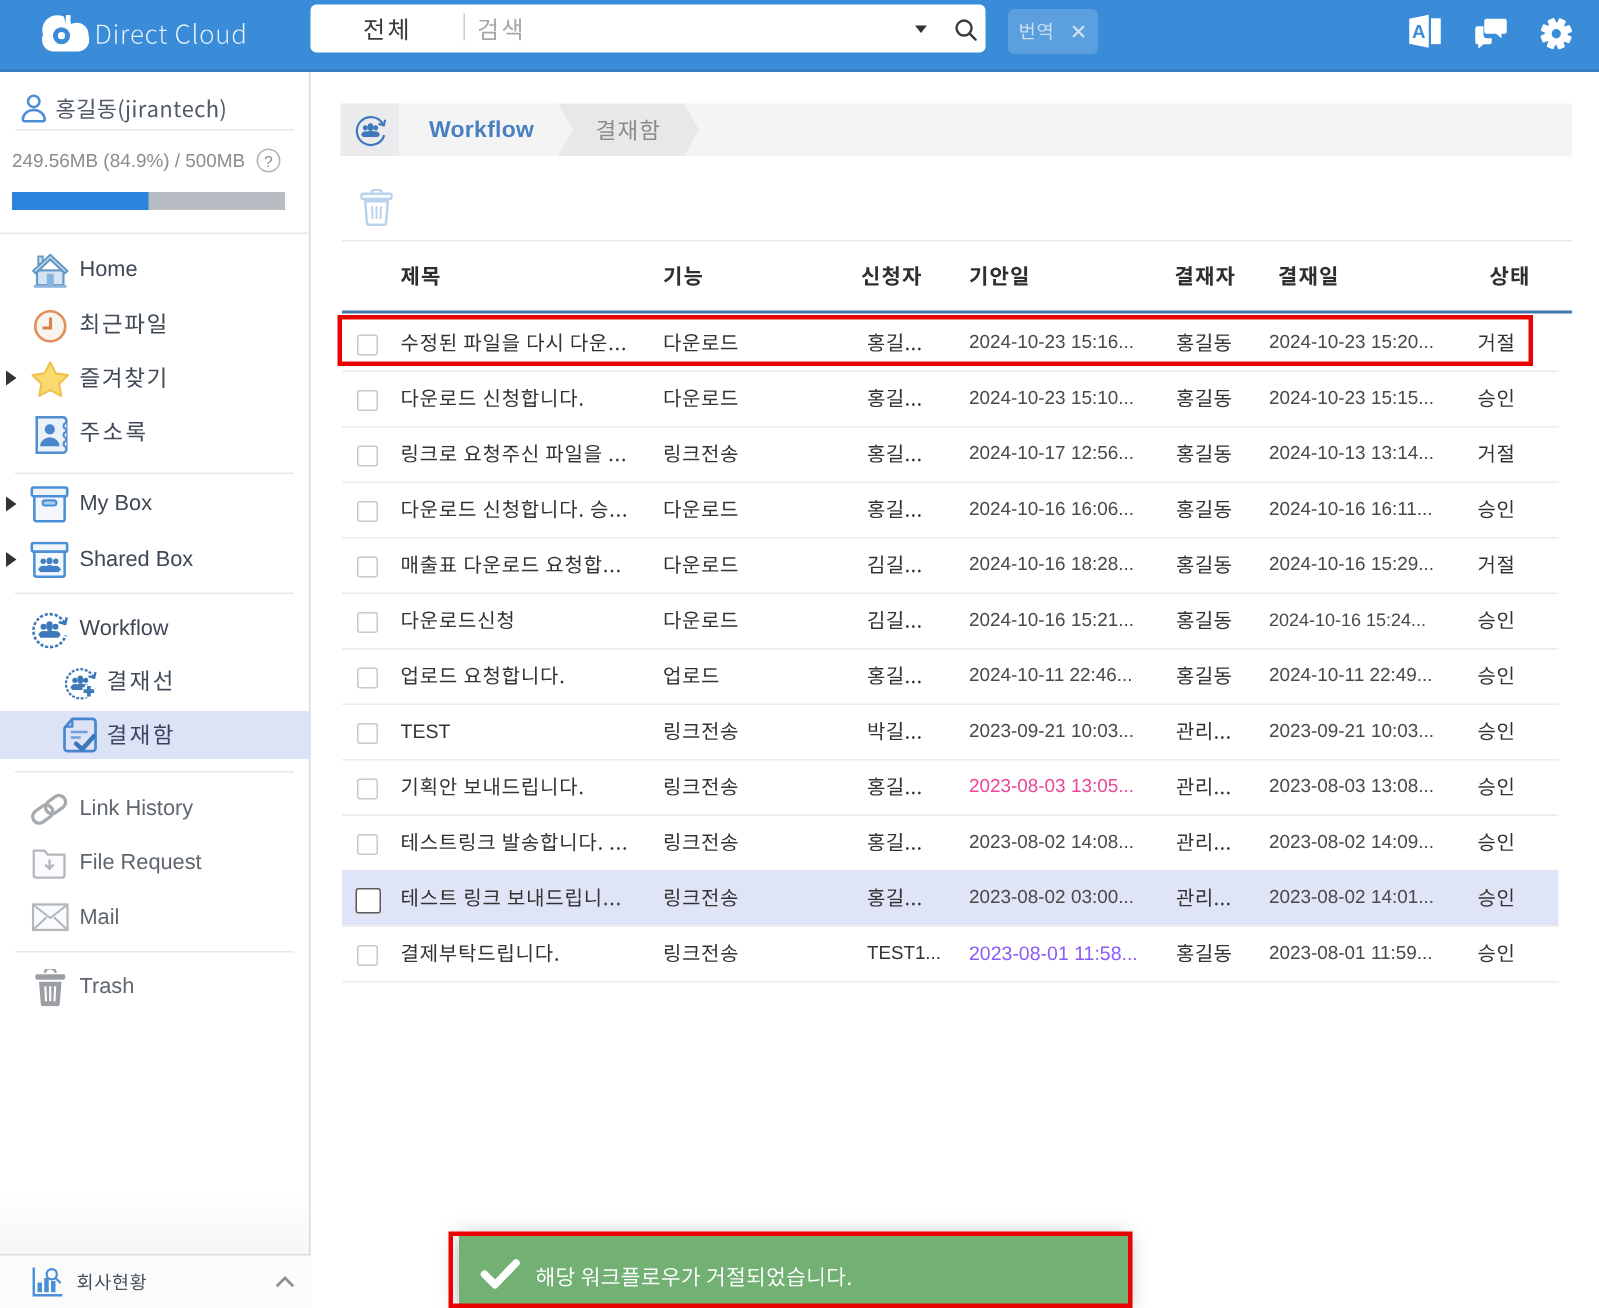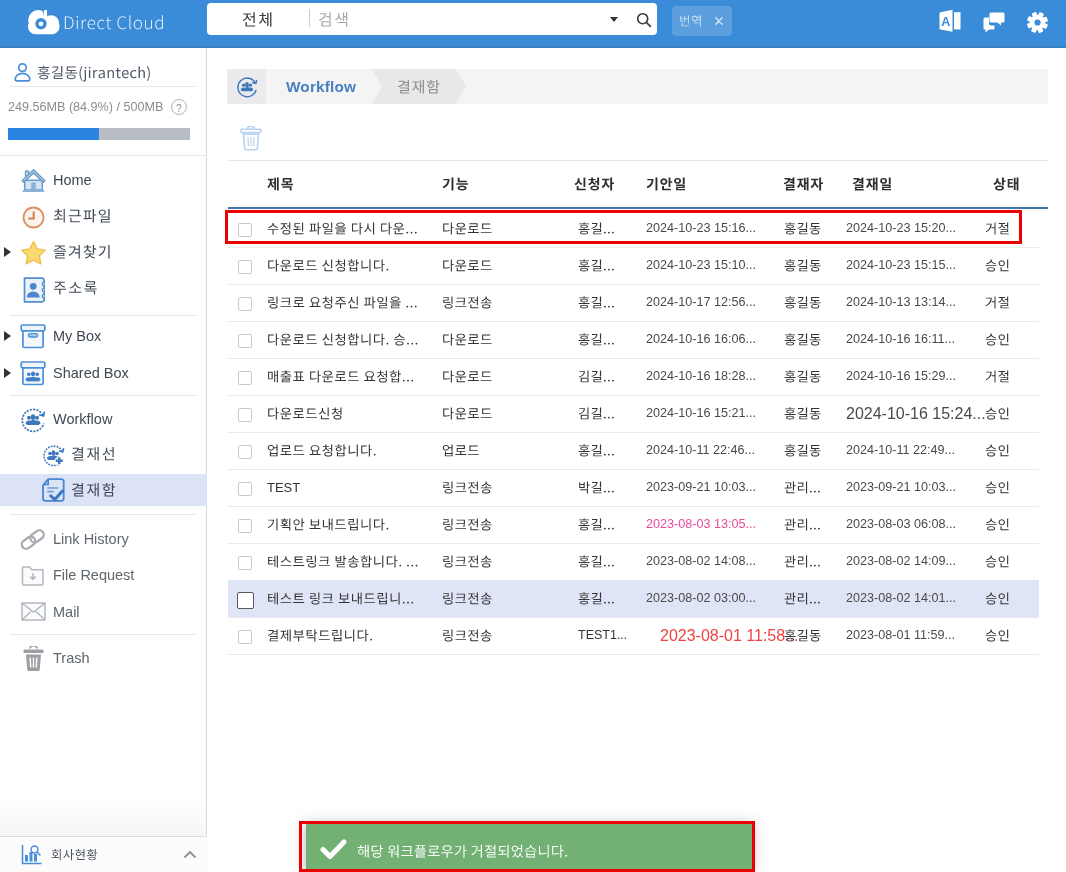--- a/index.html
+++ b/index.html
@@ -363,21 +363,21 @@
     <svg style="position:absolute;left:442px;top:402.7px" width="51" height="20" viewBox="0 0 51 20">
       <path fill="#333" d="M8.8 4.4H9.9V16.5H8.8ZM9.7 9.2H11.9V10.1H9.7ZM1.2 12.5H2.1Q3.2 12.5 4.2 12.5Q5.1 12.5 5.9 12.4Q6.8 12.3 7.7 12.1L7.8 13.1Q6.9 13.2 6 13.3Q5.1 13.4 4.2 13.4Q3.3 13.5 2.1 13.5H1.2ZM1.2 5.6H6.8V6.5H2.3V13H1.2Z M13.3 10.5H24.2V11.4H13.3ZM18.3 11.1H19.4V13.9H18.3ZM14.7 15.3H23V16.2H14.7ZM14.7 12.7H15.8V15.5H14.7ZM18.8 4.7Q20.1 4.7 21 5Q21.9 5.3 22.5 5.9Q23 6.4 23 7.2Q23 7.9 22.5 8.4Q21.9 9 21 9.3Q20.1 9.6 18.8 9.6Q17.5 9.6 16.6 9.3Q15.6 9 15.1 8.4Q14.6 7.9 14.6 7.2Q14.6 6.4 15.1 5.9Q15.6 5.3 16.6 5Q17.5 4.7 18.8 4.7ZM18.8 5.6Q17.9 5.6 17.2 5.8Q16.5 6 16.1 6.3Q15.7 6.7 15.7 7.2Q15.7 7.6 16.1 8Q16.5 8.3 17.2 8.5Q17.9 8.7 18.8 8.7Q19.7 8.7 20.4 8.5Q21.1 8.3 21.4 8Q21.8 7.6 21.8 7.2Q21.8 6.7 21.4 6.3Q21.1 6 20.4 5.8Q19.7 5.6 18.8 5.6Z M26 14.1H36.9V15H26ZM30.9 11.5H32V14.4H30.9ZM27.4 5.3H35.6V9H28.5V11.4H27.4V8.1H34.5V6.2H27.4ZM27.4 10.9H35.9V11.8H27.4Z M40.1 10.2H48.4V11.1H40.1ZM38.7 13.9H49.6V14.8H38.7ZM40.1 5.5H48.2V6.5H41.2V10.6H40.1Z"></path>
     </svg>
     <svg style="position:absolute;left:578px;top:402.7px" width="38" height="20" viewBox="0 0 38 20">
       <path fill="#333" d="M5.8 5.2H7Q7 6.7 6.3 8Q5.6 9.2 4.3 10Q3 10.9 1.2 11.4L0.8 10.5Q2.4 10.1 3.5 9.4Q4.6 8.7 5.2 7.7Q5.8 6.8 5.8 5.7ZM1.4 5.2H6.4V6.1H1.4ZM9.4 4.4H10.5V11.2H9.4ZM2.7 11.8H10.5V16.3H2.7ZM9.4 12.7H3.8V15.4H9.4Z M21.9 4.4H23.1V10.6H21.9ZM18.3 5H19.5Q19.5 6.6 18.8 7.7Q18.1 8.9 16.9 9.6Q15.6 10.4 13.8 10.8L13.4 9.9Q14.6 9.7 15.5 9.2Q16.4 8.8 17 8.3Q17.6 7.7 18 7Q18.3 6.4 18.3 5.6ZM14 5H19V5.9H14ZM15.3 11.1H23.1V14.1H16.4V15.9H15.3V13.2H22V12H15.3ZM15.3 15.5H23.5V16.3H15.3Z M26.9 15.6Q26.6 15.6 26.3 15.3Q26 15.1 26 14.7Q26 14.3 26.3 14Q26.6 13.7 26.9 13.7Q27.3 13.7 27.5 14Q27.8 14.3 27.8 14.7Q27.8 15.1 27.5 15.3Q27.3 15.6 26.9 15.6Z M30.9 15.6Q30.6 15.6 30.3 15.3Q30 15.1 30 14.7Q30 14.3 30.3 14Q30.6 13.7 30.9 13.7Q31.3 13.7 31.5 14Q31.8 14.3 31.8 14.7Q31.8 15.1 31.5 15.3Q31.3 15.6 30.9 15.6Z M34.9 15.6Q34.6 15.6 34.3 15.3Q34 15.1 34 14.7Q34 14.3 34.3 14Q34.6 13.7 34.9 13.7Q35.3 13.7 35.5 14Q35.8 14.3 35.8 14.7Q35.8 15.1 35.5 15.3Q35.3 15.6 34.9 15.6Z"></path>
     </svg>
     <div style="position:absolute;left:646px;top:404.5px;height:17px;line-height:17px;font-size:12.6px;color:#4a4a4a;white-space:nowrap">2024-10-16 15:21...</div>
     <svg style="position:absolute;left:784px;top:402.7px" width="38" height="20" viewBox="0 0 38 20">
       <path fill="#333" d="M6.1 12.8Q8.1 12.8 9.1 13.2Q10.2 13.7 10.2 14.6Q10.2 15.5 9.1 16Q8.1 16.4 6.1 16.4Q4.1 16.4 3 16Q2 15.5 2 14.6Q2 13.7 3 13.2Q4.1 12.8 6.1 12.8ZM6.1 13.6Q4.7 13.6 3.9 13.9Q3.1 14.1 3.1 14.6Q3.1 15.1 3.9 15.4Q4.7 15.6 6.1 15.6Q7.5 15.6 8.3 15.4Q9.1 15.1 9.1 14.6Q9.1 14.1 8.3 13.9Q7.5 13.6 6.1 13.6ZM1.2 5.4H10.9V6.3H1.2ZM6.1 6.8Q8 6.8 9 7.2Q10 7.7 10 8.5Q10 9.3 9 9.8Q8 10.2 6.1 10.2Q4.2 10.2 3.2 9.8Q2.2 9.3 2.2 8.5Q2.2 7.7 3.2 7.2Q4.2 6.8 6.1 6.8ZM6.1 7.6Q4.8 7.6 4.1 7.8Q3.4 8.1 3.4 8.5Q3.4 9 4.1 9.2Q4.8 9.4 6.1 9.4Q7.4 9.4 8.1 9.2Q8.8 9 8.8 8.5Q8.8 8.1 8.1 7.8Q7.4 7.6 6.1 7.6ZM5.6 4.3H6.6V6H5.6ZM0.7 11.1H11.5V12H0.7ZM5.6 9.9H6.6V11.6H5.6Z M21.9 4.4H23.1V10.6H21.9ZM18.3 5H19.5Q19.5 6.6 18.8 7.7Q18.1 8.9 16.9 9.6Q15.6 10.4 13.8 10.8L13.4 9.9Q14.6 9.7 15.5 9.2Q16.4 8.8 17 8.3Q17.6 7.7 18 7Q18.3 6.4 18.3 5.6ZM14 5H19V5.9H14ZM15.3 11.1H23.1V14.1H16.4V15.9H15.3V13.2H22V12H15.3ZM15.3 15.5H23.5V16.3H15.3Z M25.7 10.4H36.6V11.3H25.7ZM30.6 8.4H31.7V10.7H30.6ZM27.1 8.1H35.3V9H27.1ZM27.1 5H35.3V5.9H28.2V8.6H27.1ZM31.2 12.1Q33.1 12.1 34.2 12.7Q35.3 13.2 35.3 14.3Q35.3 15.3 34.2 15.9Q33.1 16.5 31.2 16.5Q29.2 16.5 28.1 15.9Q27 15.3 27 14.3Q27 13.2 28.1 12.7Q29.2 12.1 31.2 12.1ZM31.2 13Q30.2 13 29.5 13.1Q28.9 13.3 28.5 13.6Q28.2 13.9 28.2 14.3Q28.2 14.7 28.5 15Q28.9 15.3 29.5 15.4Q30.2 15.6 31.2 15.6Q32.1 15.6 32.8 15.4Q33.4 15.3 33.8 15Q34.2 14.7 34.2 14.3Q34.2 13.9 33.8 13.6Q33.4 13.3 32.8 13.1Q32.1 13 31.2 13Z"></path>
     </svg>
-    <div style="position:absolute;left:846px;top:404.5px;height:17px;line-height:17px;font-size:16px;color:#4a4a4a;white-space:nowrap">2024-10-16 15:24...</div>
+    <div style="position:absolute;left:846px;top:404.5px;height:17px;line-height:17px;font-size:12px;color:#4a4a4a;white-space:nowrap">2024-10-16 15:24...</div>
     <svg style="position:absolute;left:985px;top:402.7px" width="26" height="20" viewBox="0 0 26 20">
       <path fill="#333" d="M5.5 4.6H6.5V5.2Q6.5 5.8 6.2 6.4Q6 6.9 5.5 7.4Q5.1 7.9 4.5 8.2Q3.8 8.6 3.1 8.9Q2.4 9.1 1.7 9.2L1.3 8.3Q1.9 8.3 2.6 8.1Q3.2 7.8 3.7 7.6Q4.3 7.3 4.7 6.9Q5.1 6.5 5.3 6.1Q5.5 5.6 5.5 5.2ZM5.7 4.6H6.7V5.2Q6.7 5.6 6.9 6.1Q7.1 6.5 7.5 6.9Q7.9 7.2 8.5 7.5Q9 7.8 9.6 8.1Q10.3 8.3 10.9 8.3L10.5 9.2Q9.7 9.1 9.1 8.8Q8.4 8.6 7.8 8.2Q7.1 7.9 6.7 7.4Q6.2 6.9 6 6.4Q5.7 5.8 5.7 5.2ZM0.7 10.2H11.5V11.1H0.7ZM6.1 12.2Q8 12.2 9.1 12.7Q10.2 13.3 10.2 14.3Q10.2 15.3 9.1 15.9Q8 16.5 6.1 16.5Q4.2 16.5 3.1 15.9Q2 15.3 2 14.3Q2 13.3 3.1 12.7Q4.2 12.2 6.1 12.2ZM6.1 13Q5.1 13 4.5 13.2Q3.8 13.3 3.4 13.6Q3.1 13.9 3.1 14.3Q3.1 14.7 3.4 15Q3.8 15.3 4.5 15.4Q5.1 15.6 6.1 15.6Q7 15.6 7.7 15.4Q8.4 15.3 8.7 15Q9.1 14.7 9.1 14.3Q9.1 13.9 8.7 13.6Q8.4 13.3 7.7 13.2Q7 13 6.1 13Z M22.1 4.4H23.2V13.2H22.1ZM15.5 15.3H23.6V16.2H15.5ZM15.5 12.3H16.6V15.6H15.5ZM16.8 5.3Q17.7 5.3 18.4 5.7Q19.1 6 19.5 6.7Q19.9 7.4 19.9 8.2Q19.9 9.1 19.5 9.8Q19.1 10.4 18.4 10.8Q17.7 11.2 16.8 11.2Q15.9 11.2 15.2 10.8Q14.4 10.4 14 9.8Q13.6 9.1 13.6 8.2Q13.6 7.4 14 6.7Q14.4 6 15.2 5.7Q15.9 5.3 16.8 5.3ZM16.8 6.2Q16.2 6.2 15.7 6.5Q15.2 6.7 15 7.2Q14.7 7.6 14.7 8.2Q14.7 8.8 15 9.3Q15.2 9.7 15.7 10Q16.2 10.2 16.8 10.2Q17.3 10.2 17.8 10Q18.3 9.7 18.6 9.3Q18.8 8.8 18.8 8.2Q18.8 7.6 18.6 7.2Q18.3 6.7 17.8 6.5Q17.3 6.2 16.8 6.2Z"></path>
     </svg>
     <div style="position:absolute;left:228px;top:469px;width:811px;height:1px;background:#ebebeb;"></div>
     <div style="position:absolute;left:238px;top:445px;width:14px;height:14px;border:1px solid #c9c9c9;border-radius:2px;background:#fff;"></div>
     <svg style="position:absolute;left:267px;top:439.7px" width="111" height="20" viewBox="0 0 111 20">
       <path fill="#333" d="M6.7 7.3H9.9V8.2H6.7ZM3.9 5Q4.8 5 5.5 5.3Q6.2 5.7 6.6 6.3Q7 6.9 7 7.8Q7 8.6 6.6 9.2Q6.2 9.9 5.5 10.2Q4.8 10.6 3.9 10.6Q3 10.6 2.3 10.2Q1.6 9.9 1.2 9.2Q0.8 8.6 0.8 7.8Q0.8 6.9 1.2 6.3Q1.6 5.7 2.3 5.3Q3 5 3.9 5ZM3.9 5.9Q3.4 5.9 2.9 6.1Q2.4 6.4 2.2 6.8Q1.9 7.2 1.9 7.8Q1.9 8.3 2.2 8.7Q2.4 9.2 2.9 9.4Q3.4 9.6 3.9 9.6Q4.5 9.6 5 9.4Q5.5 9.2 5.7 8.7Q6 8.3 6 7.8Q6 7.2 5.7 6.8Q5.5 6.4 5 6.1Q4.5 5.9 3.9 5.9ZM9.5 4.4H10.6V10.9H9.5ZM2.9 11.5H4V13H9.5V11.5H10.6V16.3H2.9ZM4 13.9V15.4H9.5V13.9Z M13.5 14.1H24.4V15H13.5ZM18.3 11.5H19.4V14.4H18.3ZM14.8 5.3H23V9H15.9V11.4H14.8V8.1H21.9V6.2H14.8ZM14.8 10.9H23.3V11.8H14.8Z M27.6 10.2H35.9V11.1H27.6ZM26.2 13.9H37.1V14.8H26.2ZM27.6 5.5H35.8V6.5H28.7V10.6H27.6Z M45.2 10.6H46.3V14.2H45.2ZM49.7 10.6H50.8V14.2H49.7ZM42.6 14H53.5V14.9H42.6ZM48 5.2Q49.3 5.2 50.2 5.6Q51.2 6 51.8 6.7Q52.4 7.3 52.4 8.3Q52.4 9.2 51.8 9.9Q51.2 10.6 50.2 11Q49.3 11.4 48 11.4Q46.7 11.4 45.7 11Q44.7 10.6 44.2 9.9Q43.6 9.2 43.6 8.3Q43.6 7.3 44.2 6.7Q44.7 6 45.7 5.6Q46.7 5.2 48 5.2ZM48 6.1Q47 6.1 46.3 6.3Q45.5 6.6 45.1 7.1Q44.7 7.6 44.7 8.3Q44.7 9 45.1 9.4Q45.5 9.9 46.3 10.2Q47 10.5 48 10.5Q48.9 10.5 49.7 10.2Q50.4 9.9 50.9 9.4Q51.3 9 51.3 8.3Q51.3 7.6 50.9 7.1Q50.4 6.6 49.7 6.3Q48.9 6.1 48 6.1Z M58.3 6.5H59.2V7Q59.2 8 58.8 8.9Q58.4 9.8 57.7 10.5Q56.9 11.2 55.9 11.5L55.4 10.7Q56.3 10.4 56.9 9.8Q57.6 9.3 58 8.5Q58.3 7.8 58.3 7ZM58.5 6.5H59.4V7Q59.4 7.6 59.7 8.1Q59.9 8.6 60.3 9Q60.7 9.5 61.2 9.8Q61.8 10.1 62.4 10.3L61.9 11.2Q60.9 10.9 60.2 10.3Q59.4 9.7 59 8.8Q58.5 8 58.5 7ZM55.7 5.9H62.1V6.8H55.7ZM58.3 4.4H59.4V6.2H58.3ZM61.7 7.9H64.4V8.8H61.7ZM64.1 4.4H65.2V11.7H64.1ZM61.3 12Q63.1 12 64.2 12.6Q65.3 13.2 65.3 14.2Q65.3 15.3 64.2 15.9Q63.1 16.4 61.3 16.4Q59.4 16.4 58.3 15.9Q57.3 15.3 57.3 14.2Q57.3 13.2 58.3 12.6Q59.4 12 61.3 12ZM61.3 12.9Q60.4 12.9 59.7 13.1Q59.1 13.2 58.7 13.5Q58.4 13.8 58.4 14.2Q58.4 14.7 58.7 15Q59.1 15.3 59.7 15.4Q60.4 15.6 61.3 15.6Q62.2 15.6 62.8 15.4Q63.5 15.3 63.8 15Q64.2 14.7 64.2 14.2Q64.2 13.8 63.8 13.5Q63.5 13.2 62.8 13.1Q62.2 12.9 61.3 12.9Z M76.4 4.4H77.5V11.4H76.4ZM77 7.5H79.2V8.4H77ZM69.9 12H71V13.2H76.4V12H77.5V16.3H69.9ZM71 14.1V15.4H76.4V14.1ZM68.2 5.7H75.3V6.6H68.2ZM71.7 7.1Q72.6 7.1 73.2 7.4Q73.9 7.6 74.2 8.1Q74.6 8.6 74.6 9.2Q74.6 9.9 74.2 10.3Q73.9 10.8 73.2 11.1Q72.6 11.3 71.7 11.3Q70.8 11.3 70.2 11.1Q69.5 10.8 69.2 10.3Q68.8 9.9 68.8 9.2Q68.8 8.6 69.2 8.1Q69.5 7.6 70.2 7.4Q70.8 7.1 71.7 7.1ZM71.7 7.9Q70.9 7.9 70.4 8.3Q69.9 8.6 69.9 9.2Q69.9 9.8 70.4 10.2Q70.9 10.5 71.7 10.5Q72.5 10.5 73 10.2Q73.5 9.8 73.5 9.2Q73.5 8.6 73 8.3Q72.5 7.9 71.7 7.9ZM71.2 4.3H72.3V6.1H71.2Z M89.7 4.4H90.8V16.5H89.7ZM81.7 5.6H82.8V13.1H81.7ZM81.7 12.4H82.7Q84 12.4 85.5 12.3Q86.9 12.2 88.4 11.8L88.6 12.8Q87 13.1 85.5 13.2Q84.1 13.4 82.7 13.4H81.7Z M101.8 4.4H102.9V16.5H101.8ZM102.7 9.2H104.9V10.1H102.7ZM94.2 12.5H95.2Q96.3 12.5 97.2 12.5Q98.1 12.5 99 12.4Q99.8 12.3 100.7 12.1L100.8 13.1Q99.9 13.2 99 13.3Q98.2 13.4 97.2 13.4Q96.3 13.5 95.2 13.5H94.2ZM94.2 5.6H99.8V6.5H95.3V13H94.2Z M107.7 15.6Q107.3 15.6 107 15.3Q106.8 15.1 106.8 14.7Q106.8 14.3 107 14Q107.3 13.7 107.7 13.7Q108 13.7 108.3 14Q108.5 14.3 108.5 14.7Q108.5 15.1 108.3 15.3Q108 15.6 107.7 15.6Z"></path>
     </svg>
     <svg style="position:absolute;left:442px;top:439.7px" width="39" height="20" viewBox="0 0 39 20">
       <path fill="#333" d="M6.7 7.3H9.9V8.2H6.7ZM3.9 5Q4.8 5 5.5 5.3Q6.2 5.7 6.6 6.3Q7 6.9 7 7.8Q7 8.6 6.6 9.2Q6.2 9.9 5.5 10.2Q4.8 10.6 3.9 10.6Q3 10.6 2.3 10.2Q1.6 9.9 1.2 9.2Q0.8 8.6 0.8 7.8Q0.8 6.9 1.2 6.3Q1.6 5.7 2.3 5.3Q3 5 3.9 5ZM3.9 5.9Q3.4 5.9 2.9 6.1Q2.4 6.4 2.2 6.8Q1.9 7.2 1.9 7.8Q1.9 8.3 2.2 8.7Q2.4 9.2 2.9 9.4Q3.4 9.6 3.9 9.6Q4.5 9.6 5 9.4Q5.5 9.2 5.7 8.7Q6 8.3 6 7.8Q6 7.2 5.7 6.8Q5.5 6.4 5 6.1Q4.5 5.9 3.9 5.9ZM9.5 4.4H10.6V10.9H9.5ZM2.9 11.5H4V13H9.5V11.5H10.6V16.3H2.9ZM4 13.9V15.4H9.5V13.9Z M13.4 14.1H24.3V15H13.4ZM18.2 11.5H19.3V14.4H18.2ZM14.7 5.3H22.9V9H15.8V11.4H14.7V8.1H21.8V6.2H14.7ZM14.7 10.9H23.2V11.8H14.7Z M27.4 10.2H35.7V11.1H27.4ZM26 13.9H36.9V14.8H26ZM27.4 5.5H35.6V6.5H28.5V10.6H27.4Z"></path>
@@ -418,21 +418,21 @@
     <svg style="position:absolute;left:442px;top:513.7px" width="51" height="20" viewBox="0 0 51 20">
       <path fill="#333" d="M9.4 4.4H10.5V11.8H9.4ZM1.3 10.2H2.3Q3.3 10.2 4.3 10.2Q5.2 10.1 6.1 10Q7 10 8 9.8L8.1 10.7Q7.1 10.9 6.2 11Q5.3 11 4.3 11.1Q3.4 11.1 2.3 11.1H1.3ZM1.3 5.2H6.7V8.5H2.4V10.7H1.3V7.7H5.6V6.1H1.3ZM6.6 12.1Q8.4 12.1 9.5 12.7Q10.6 13.2 10.6 14.3Q10.6 15.3 9.5 15.9Q8.4 16.4 6.6 16.4Q4.7 16.4 3.6 15.9Q2.5 15.3 2.5 14.3Q2.5 13.2 3.6 12.7Q4.7 12.1 6.6 12.1ZM6.6 13Q5.6 13 5 13.1Q4.3 13.3 4 13.6Q3.6 13.9 3.6 14.3Q3.6 14.7 4 15Q4.3 15.3 5 15.4Q5.6 15.6 6.6 15.6Q7.5 15.6 8.1 15.4Q8.8 15.3 9.1 15Q9.5 14.7 9.5 14.3Q9.5 13.9 9.1 13.6Q8.8 13.3 8.1 13.1Q7.5 13 6.6 13Z M14.6 5.7H22.3V6.6H14.6ZM13.4 13.9H24.2V14.8H13.4ZM21.8 5.7H22.9V7.1Q22.9 8 22.9 8.9Q22.8 9.8 22.7 10.8Q22.6 11.8 22.4 13L21.3 12.9Q21.5 11.7 21.7 10.8Q21.8 9.8 21.8 8.9Q21.8 8 21.8 7.1ZM22.1 9V9.8L14.5 10.2L14.3 9.3Z M32.4 7.8H35.4V8.7H32.4ZM34.8 4.4H35.9V13.3H34.8ZM28.3 15.3H36.3V16.2H28.3ZM28.3 12.5H29.4V15.7H28.3ZM29.1 5.9H30V6.9Q30 8 29.6 9Q29.2 9.9 28.4 10.6Q27.7 11.3 26.6 11.7L26.1 10.8Q26.7 10.6 27.3 10.2Q27.9 9.8 28.3 9.3Q28.7 8.8 28.9 8.2Q29.1 7.5 29.1 6.9ZM29.3 5.9H30.2V6.9Q30.2 7.7 30.6 8.4Q30.9 9.1 31.6 9.7Q32.3 10.3 33.1 10.6L32.6 11.4Q31.6 11.1 30.9 10.4Q30.1 9.7 29.7 8.8Q29.3 7.9 29.3 6.9ZM26.4 5.4H32.8V6.3H26.4Z M43.6 8.6H44.7V10.9H43.6ZM43.6 4.6H44.5V5.2Q44.5 5.8 44.3 6.4Q44 6.9 43.6 7.4Q43.1 7.9 42.5 8.3Q41.9 8.6 41.2 8.9Q40.5 9.1 39.8 9.3L39.4 8.4Q40 8.3 40.6 8.1Q41.2 7.9 41.8 7.6Q42.3 7.3 42.7 6.9Q43.1 6.5 43.4 6.1Q43.6 5.6 43.6 5.2ZM43.8 4.6H44.7V5.2Q44.7 5.6 44.9 6.1Q45.2 6.5 45.6 6.9Q46 7.3 46.5 7.6Q47.1 7.9 47.7 8.1Q48.3 8.3 48.9 8.4L48.5 9.3Q47.8 9.1 47.1 8.9Q46.4 8.6 45.8 8.3Q45.2 7.9 44.7 7.4Q44.3 6.9 44 6.4Q43.8 5.8 43.8 5.2ZM38.7 10.4H49.6V11.3H38.7ZM44.1 12.3Q46.1 12.3 47.2 12.8Q48.3 13.4 48.3 14.4Q48.3 15.4 47.2 15.9Q46.1 16.4 44.1 16.4Q42.2 16.4 41.1 15.9Q40 15.4 40 14.4Q40 13.4 41.1 12.8Q42.2 12.3 44.1 12.3ZM44.1 13.1Q42.7 13.1 41.9 13.5Q41.1 13.8 41.1 14.4Q41.1 15 41.9 15.3Q42.7 15.6 44.1 15.6Q45.6 15.6 46.4 15.3Q47.1 15 47.1 14.4Q47.1 13.8 46.4 13.5Q45.6 13.1 44.1 13.1Z"></path>
     </svg>
     <svg style="position:absolute;left:578px;top:513.7px" width="38" height="20" viewBox="0 0 38 20">
       <path fill="#333" d="M6.1 12.8Q8.1 12.8 9.1 13.2Q10.2 13.7 10.2 14.6Q10.2 15.5 9.1 16Q8.1 16.4 6.1 16.4Q4.1 16.4 3 16Q2 15.5 2 14.6Q2 13.7 3 13.2Q4.1 12.8 6.1 12.8ZM6.1 13.6Q4.7 13.6 3.9 13.9Q3.1 14.1 3.1 14.6Q3.1 15.1 3.9 15.4Q4.7 15.6 6.1 15.6Q7.5 15.6 8.3 15.4Q9.1 15.1 9.1 14.6Q9.1 14.1 8.3 13.9Q7.5 13.6 6.1 13.6ZM1.2 5.4H10.9V6.3H1.2ZM6.1 6.8Q8 6.8 9 7.2Q10 7.7 10 8.5Q10 9.3 9 9.8Q8 10.2 6.1 10.2Q4.2 10.2 3.2 9.8Q2.2 9.3 2.2 8.5Q2.2 7.7 3.2 7.2Q4.2 6.8 6.1 6.8ZM6.1 7.6Q4.8 7.6 4.1 7.8Q3.4 8.1 3.4 8.5Q3.4 9 4.1 9.2Q4.8 9.4 6.1 9.4Q7.4 9.4 8.1 9.2Q8.8 9 8.8 8.5Q8.8 8.1 8.1 7.8Q7.4 7.6 6.1 7.6ZM5.6 4.3H6.6V6H5.6ZM0.7 11.1H11.5V12H0.7ZM5.6 9.9H6.6V11.6H5.6Z M21.9 4.4H23.1V10.6H21.9ZM18.3 5H19.5Q19.5 6.6 18.8 7.7Q18.1 8.9 16.9 9.6Q15.6 10.4 13.8 10.8L13.4 9.9Q14.6 9.7 15.5 9.2Q16.4 8.8 17 8.3Q17.6 7.7 18 7Q18.3 6.4 18.3 5.6ZM14 5H19V5.9H14ZM15.3 11.1H23.1V14.1H16.4V15.9H15.3V13.2H22V12H15.3ZM15.3 15.5H23.5V16.3H15.3Z M26.9 15.6Q26.6 15.6 26.3 15.3Q26 15.1 26 14.7Q26 14.3 26.3 14Q26.6 13.7 26.9 13.7Q27.3 13.7 27.5 14Q27.8 14.3 27.8 14.7Q27.8 15.1 27.5 15.3Q27.3 15.6 26.9 15.6Z M30.9 15.6Q30.6 15.6 30.3 15.3Q30 15.1 30 14.7Q30 14.3 30.3 14Q30.6 13.7 30.9 13.7Q31.3 13.7 31.5 14Q31.8 14.3 31.8 14.7Q31.8 15.1 31.5 15.3Q31.3 15.6 30.9 15.6Z M34.9 15.6Q34.6 15.6 34.3 15.3Q34 15.1 34 14.7Q34 14.3 34.3 14Q34.6 13.7 34.9 13.7Q35.3 13.7 35.5 14Q35.8 14.3 35.8 14.7Q35.8 15.1 35.5 15.3Q35.3 15.6 34.9 15.6Z"></path>
     </svg>
     <div style="position:absolute;left:646px;top:515.5px;height:17px;line-height:17px;font-size:12.6px;color:#ec4899;white-space:nowrap">2023-08-03 13:05...</div>
     <svg style="position:absolute;left:784px;top:513.7px" width="38" height="20" viewBox="0 0 38 20">
       <path fill="#333" d="M1.3 5.4H6.6V6.3H1.3ZM3.1 8.1H4.2V11.1H3.1ZM6.2 5.4H7.3V6Q7.3 6.6 7.2 7.5Q7.2 8.4 7 9.6L5.9 9.5Q6.1 8.3 6.2 7.4Q6.2 6.6 6.2 6ZM8.9 4.4H10V13.5H8.9ZM9.5 8.3H11.7V9.3H9.5ZM2.4 15.3H10.4V16.2H2.4ZM2.4 12.7H3.5V15.6H2.4ZM0.7 11.6 0.6 10.7Q1.7 10.7 2.9 10.6Q4.2 10.6 5.6 10.5Q6.9 10.4 8.1 10.3L8.2 11.1Q6.9 11.3 5.6 11.4Q4.3 11.5 3 11.5Q1.8 11.6 0.7 11.6Z M22 4.4H23.1V16.5H22ZM13.9 12.6H14.9Q15.9 12.6 16.9 12.6Q17.8 12.6 18.8 12.5Q19.8 12.4 20.8 12.2L20.9 13.1Q19.3 13.4 17.9 13.5Q16.4 13.6 14.9 13.6H13.9ZM13.9 5.5H19.4V9.8H15V13H13.9V8.9H18.3V6.5H13.9Z M26.9 15.6Q26.6 15.6 26.3 15.3Q26 15.1 26 14.7Q26 14.3 26.3 14Q26.6 13.7 26.9 13.7Q27.3 13.7 27.5 14Q27.8 14.3 27.8 14.7Q27.8 15.1 27.5 15.3Q27.3 15.6 26.9 15.6Z M30.9 15.6Q30.6 15.6 30.3 15.3Q30 15.1 30 14.7Q30 14.3 30.3 14Q30.6 13.7 30.9 13.7Q31.3 13.7 31.5 14Q31.8 14.3 31.8 14.7Q31.8 15.1 31.5 15.3Q31.3 15.6 30.9 15.6Z M34.9 15.6Q34.6 15.6 34.3 15.3Q34 15.1 34 14.7Q34 14.3 34.3 14Q34.6 13.7 34.9 13.7Q35.3 13.7 35.5 14Q35.8 14.3 35.8 14.7Q35.8 15.1 35.5 15.3Q35.3 15.6 34.9 15.6Z"></path>
     </svg>
-    <div style="position:absolute;left:846px;top:515.5px;height:17px;line-height:17px;font-size:12.6px;color:#4a4a4a;white-space:nowrap">2023-08-03 06:08...</div>
+    <div style="position:absolute;left:846px;top:515.5px;height:17px;line-height:17px;font-size:12.6px;color:#4a4a4a;white-space:nowrap">2023-08-03 13:08...</div>
     <svg style="position:absolute;left:985px;top:513.7px" width="26" height="20" viewBox="0 0 26 20">
       <path fill="#333" d="M5.5 4.6H6.5V5.2Q6.5 5.8 6.2 6.4Q6 6.9 5.5 7.4Q5.1 7.9 4.5 8.2Q3.8 8.6 3.1 8.9Q2.4 9.1 1.7 9.2L1.3 8.3Q1.9 8.3 2.6 8.1Q3.2 7.8 3.7 7.6Q4.3 7.3 4.7 6.9Q5.1 6.5 5.3 6.1Q5.5 5.6 5.5 5.2ZM5.7 4.6H6.7V5.2Q6.7 5.6 6.9 6.1Q7.1 6.5 7.5 6.9Q7.9 7.2 8.5 7.5Q9 7.8 9.6 8.1Q10.3 8.3 10.9 8.3L10.5 9.2Q9.7 9.1 9.1 8.8Q8.4 8.6 7.8 8.2Q7.1 7.9 6.7 7.4Q6.2 6.9 6 6.4Q5.7 5.8 5.7 5.2ZM0.7 10.2H11.5V11.1H0.7ZM6.1 12.2Q8 12.2 9.1 12.7Q10.2 13.3 10.2 14.3Q10.2 15.3 9.1 15.9Q8 16.5 6.1 16.5Q4.2 16.5 3.1 15.9Q2 15.3 2 14.3Q2 13.3 3.1 12.7Q4.2 12.2 6.1 12.2ZM6.1 13Q5.1 13 4.5 13.2Q3.8 13.3 3.4 13.6Q3.1 13.9 3.1 14.3Q3.1 14.7 3.4 15Q3.8 15.3 4.5 15.4Q5.1 15.6 6.1 15.6Q7 15.6 7.7 15.4Q8.4 15.3 8.7 15Q9.1 14.7 9.1 14.3Q9.1 13.9 8.7 13.6Q8.4 13.3 7.7 13.2Q7 13 6.1 13Z M22.1 4.4H23.2V13.2H22.1ZM15.5 15.3H23.6V16.2H15.5ZM15.5 12.3H16.6V15.6H15.5ZM16.8 5.3Q17.7 5.3 18.4 5.7Q19.1 6 19.5 6.7Q19.9 7.4 19.9 8.2Q19.9 9.1 19.5 9.8Q19.1 10.4 18.4 10.8Q17.7 11.2 16.8 11.2Q15.9 11.2 15.2 10.8Q14.4 10.4 14 9.8Q13.6 9.1 13.6 8.2Q13.6 7.4 14 6.7Q14.4 6 15.2 5.7Q15.9 5.3 16.8 5.3ZM16.8 6.2Q16.2 6.2 15.7 6.5Q15.2 6.7 15 7.2Q14.7 7.6 14.7 8.2Q14.7 8.8 15 9.3Q15.2 9.7 15.7 10Q16.2 10.2 16.8 10.2Q17.3 10.2 17.8 10Q18.3 9.7 18.6 9.3Q18.8 8.8 18.8 8.2Q18.8 7.6 18.6 7.2Q18.3 6.7 17.8 6.5Q17.3 6.2 16.8 6.2Z"></path>
     </svg>
     <div style="position:absolute;left:228px;top:580px;width:811px;height:1px;background:#ebebeb;"></div>
     <div style="position:absolute;left:238px;top:556px;width:14px;height:14px;border:1px solid #c9c9c9;border-radius:2px;background:#fff;"></div>
     <svg style="position:absolute;left:267px;top:550.7px" width="152" height="20" viewBox="0 0 152 20">
       <path fill="#333" d="M5.7 9H7.9V9.9H5.7ZM1.1 12.7H1.9Q2.8 12.7 3.5 12.6Q4.2 12.6 4.9 12.6Q5.5 12.5 6.2 12.4L6.3 13.3Q5.6 13.4 4.9 13.5Q4.3 13.5 3.6 13.6Q2.8 13.6 1.9 13.6H1.1ZM1.1 5.9H5.6V6.8H2.2V13H1.1ZM1.8 9.1H5V10H1.8ZM9.8 4.4H10.9V16.5H9.8ZM7.4 4.7H8.4V15.8H7.4Z M18.3 5.3H19.2V6.2Q19.2 7 19 7.7Q18.7 8.4 18.2 9Q17.8 9.6 17.1 10.1Q16.5 10.5 15.8 10.9Q15.1 11.2 14.4 11.4L13.9 10.5Q14.5 10.3 15.2 10.1Q15.8 9.8 16.4 9.4Q16.9 9 17.3 8.5Q17.8 7.9 18 7.4Q18.3 6.8 18.3 6.2ZM18.5 5.3H19.4V6.2Q19.4 6.8 19.7 7.4Q19.9 8 20.4 8.5Q20.8 9 21.4 9.4Q21.9 9.8 22.5 10.1Q23.2 10.3 23.8 10.5L23.3 11.4Q22.6 11.2 21.9 10.9Q21.2 10.5 20.6 10.1Q20 9.6 19.5 9Q19 8.4 18.7 7.7Q18.5 7 18.5 6.2ZM13.5 13.9H24.4V14.8H13.5Z M27.6 10.9H35.9V11.8H27.6ZM26.2 14H37.1V14.9H26.2ZM27.6 5.5H35.8V6.4H28.8V11.2H27.6ZM28.4 8.1H35.5V9H28.4Z M47.8 4.4H48.9V11.8H47.8ZM39.6 10.2H40.6Q41.7 10.2 42.6 10.2Q43.6 10.1 44.5 10Q45.4 10 46.3 9.8L46.5 10.7Q45.5 10.9 44.6 11Q43.6 11 42.7 11.1Q41.7 11.1 40.6 11.1H39.6ZM39.6 5.2H45.1V8.5H40.7V10.7H39.6V7.7H44V6.1H39.6ZM44.9 12.1Q46.8 12.1 47.9 12.7Q49 13.2 49 14.3Q49 15.3 47.9 15.9Q46.8 16.4 44.9 16.4Q43 16.4 42 15.9Q40.9 15.3 40.9 14.3Q40.9 13.2 42 12.7Q43 12.1 44.9 12.1ZM44.9 13Q44 13 43.3 13.1Q42.7 13.3 42.3 13.6Q42 13.9 42 14.3Q42 14.7 42.3 15Q42.7 15.3 43.3 15.4Q44 15.6 44.9 15.6Q45.8 15.6 46.5 15.4Q47.2 15.3 47.5 15Q47.9 14.7 47.9 14.3Q47.9 13.9 47.5 13.6Q47.2 13.3 46.5 13.1Q45.8 13 44.9 13Z M53.1 5.7H60.7V6.6H53.1ZM51.8 13.9H62.7V14.8H51.8ZM60.3 5.7H61.3V7.1Q61.3 8 61.3 8.9Q61.3 9.8 61.2 10.8Q61.1 11.8 60.8 13L59.7 12.9Q60 11.7 60.1 10.8Q60.2 9.8 60.2 8.9Q60.3 8 60.3 7.1ZM60.5 9V9.8L52.9 10.2L52.8 9.3Z M68.6 4.9H69.7V6.7H73.1V4.9H74.2V10.2H68.6ZM69.7 7.5V9.3H73.1V7.5ZM76.4 4.4H77.5V10.6H76.4ZM77 7H79.2V7.9H77ZM69.8 11.2H77.5V14.1H70.9V15.9H69.8V13.3H76.4V12.1H69.8ZM69.8 15.4H77.9V16.3H69.8Z M85.8 8.6H86.9V10.9H85.8ZM85.8 4.6H86.7V5.2Q86.7 5.8 86.5 6.4Q86.2 6.9 85.8 7.4Q85.3 7.9 84.7 8.3Q84.1 8.6 83.4 8.9Q82.7 9.1 82 9.3L81.6 8.4Q82.2 8.3 82.8 8.1Q83.4 7.9 84 7.6Q84.5 7.3 84.9 6.9Q85.3 6.5 85.5 6.1Q85.8 5.6 85.8 5.2ZM85.9 4.6H86.9V5.2Q86.9 5.6 87.1 6.1Q87.4 6.5 87.8 6.9Q88.2 7.3 88.7 7.6Q89.2 7.9 89.9 8.1Q90.5 8.3 91.1 8.4L90.7 9.3Q90 9.1 89.3 8.9Q88.6 8.6 88 8.3Q87.4 7.9 86.9 7.4Q86.5 6.9 86.2 6.4Q85.9 5.8 85.9 5.2ZM80.9 10.4H91.8V11.3H80.9ZM86.3 12.3Q88.3 12.3 89.4 12.8Q90.5 13.4 90.5 14.4Q90.5 15.4 89.4 15.9Q88.3 16.4 86.3 16.4Q84.4 16.4 83.3 15.9Q82.2 15.4 82.2 14.4Q82.2 13.4 83.3 12.8Q84.4 12.3 86.3 12.3ZM86.3 13.1Q84.9 13.1 84.1 13.5Q83.3 13.8 83.3 14.4Q83.3 15 84.1 15.3Q84.9 15.6 86.3 15.6Q87.8 15.6 88.5 15.3Q89.3 15 89.3 14.4Q89.3 13.8 88.5 13.5Q87.8 13.1 86.3 13.1Z M101.9 4.4H103V11.4H101.9ZM102.6 7.5H104.8V8.4H102.6ZM95.5 12H96.6V13.2H101.9V12H103V16.3H95.5ZM96.6 14.1V15.4H101.9V14.1ZM93.7 5.7H100.8V6.6H93.7ZM97.3 7.1Q98.1 7.1 98.8 7.4Q99.4 7.6 99.8 8.1Q100.2 8.6 100.2 9.2Q100.2 9.9 99.8 10.3Q99.4 10.8 98.8 11.1Q98.1 11.3 97.3 11.3Q96.4 11.3 95.8 11.1Q95.1 10.8 94.8 10.3Q94.4 9.9 94.4 9.2Q94.4 8.6 94.8 8.1Q95.1 7.6 95.8 7.4Q96.4 7.1 97.3 7.1ZM97.3 7.9Q96.5 7.9 95.9 8.3Q95.4 8.6 95.4 9.2Q95.4 9.8 95.9 10.2Q96.5 10.5 97.3 10.5Q98.1 10.5 98.6 10.2Q99.1 9.8 99.1 9.2Q99.1 8.6 98.6 8.3Q98.1 7.9 97.3 7.9ZM96.7 4.3H97.8V6.1H96.7Z M115.2 4.4H116.3V16.5H115.2ZM107.2 5.6H108.3V13.1H107.2ZM107.2 12.4H108.2Q109.6 12.4 111 12.3Q112.5 12.2 114 11.8L114.1 12.8Q112.6 13.1 111.1 13.2Q109.7 13.4 108.2 13.4H107.2Z M127.4 4.4H128.5V16.5H127.4ZM128.3 9.2H130.5V10.1H128.3ZM119.8 12.5H120.7Q121.8 12.5 122.8 12.5Q123.7 12.5 124.5 12.4Q125.4 12.3 126.3 12.1L126.4 13.1Q125.5 13.2 124.6 13.3Q123.7 13.4 122.8 13.4Q121.9 13.5 120.7 13.5H119.8ZM119.8 5.6H125.4V6.5H120.9V13H119.8Z M133.2 15.6Q132.9 15.6 132.6 15.3Q132.4 15.1 132.4 14.7Q132.4 14.3 132.6 14Q132.9 13.7 133.2 13.7Q133.6 13.7 133.9 14Q134.1 14.3 134.1 14.7Q134.1 15.1 133.9 15.3Q133.6 15.6 133.2 15.6Z M141 15.6Q140.7 15.6 140.4 15.3Q140.1 15.1 140.1 14.7Q140.1 14.3 140.4 14Q140.7 13.7 141 13.7Q141.4 13.7 141.6 14Q141.9 14.3 141.9 14.7Q141.9 15.1 141.6 15.3Q141.4 15.6 141 15.6Z M145.3 15.6Q144.9 15.6 144.6 15.3Q144.4 15.1 144.4 14.7Q144.4 14.3 144.6 14Q144.9 13.7 145.3 13.7Q145.6 13.7 145.9 14Q146.1 14.3 146.1 14.7Q146.1 15.1 145.9 15.3Q145.6 15.6 145.3 15.6Z M149.5 15.6Q149.1 15.6 148.9 15.3Q148.6 15.1 148.6 14.7Q148.6 14.3 148.9 14Q149.1 13.7 149.5 13.7Q149.9 13.7 150.1 14Q150.4 14.3 150.4 14.7Q150.4 15.1 150.1 15.3Q149.9 15.6 149.5 15.6Z"></path>
     </svg>
     <svg style="position:absolute;left:442px;top:550.7px" width="51" height="20" viewBox="0 0 51 20">
       <path fill="#333" d="M9.4 4.4H10.5V11.8H9.4ZM1.3 10.2H2.3Q3.3 10.2 4.3 10.2Q5.2 10.1 6.1 10Q7 10 8 9.8L8.1 10.7Q7.1 10.9 6.2 11Q5.3 11 4.3 11.1Q3.4 11.1 2.3 11.1H1.3ZM1.3 5.2H6.7V8.5H2.4V10.7H1.3V7.7H5.6V6.1H1.3ZM6.6 12.1Q8.4 12.1 9.5 12.7Q10.6 13.2 10.6 14.3Q10.6 15.3 9.5 15.9Q8.4 16.4 6.6 16.4Q4.7 16.4 3.6 15.9Q2.5 15.3 2.5 14.3Q2.5 13.2 3.6 12.7Q4.7 12.1 6.6 12.1ZM6.6 13Q5.6 13 5 13.1Q4.3 13.3 4 13.6Q3.6 13.9 3.6 14.3Q3.6 14.7 4 15Q4.3 15.3 5 15.4Q5.6 15.6 6.6 15.6Q7.5 15.6 8.1 15.4Q8.8 15.3 9.1 15Q9.5 14.7 9.5 14.3Q9.5 13.9 9.1 13.6Q8.8 13.3 8.1 13.1Q7.5 13 6.6 13Z M14.6 5.7H22.3V6.6H14.6ZM13.4 13.9H24.2V14.8H13.4ZM21.8 5.7H22.9V7.1Q22.9 8 22.9 8.9Q22.8 9.8 22.7 10.8Q22.6 11.8 22.4 13L21.3 12.9Q21.5 11.7 21.7 10.8Q21.8 9.8 21.8 8.9Q21.8 8 21.8 7.1ZM22.1 9V9.8L14.5 10.2L14.3 9.3Z M32.4 7.8H35.4V8.7H32.4ZM34.8 4.4H35.9V13.3H34.8ZM28.3 15.3H36.3V16.2H28.3ZM28.3 12.5H29.4V15.7H28.3ZM29.1 5.9H30V6.9Q30 8 29.6 9Q29.2 9.9 28.4 10.6Q27.7 11.3 26.6 11.7L26.1 10.8Q26.7 10.6 27.3 10.2Q27.9 9.8 28.3 9.3Q28.7 8.8 28.9 8.2Q29.1 7.5 29.1 6.9ZM29.3 5.9H30.2V6.9Q30.2 7.7 30.6 8.4Q30.9 9.1 31.6 9.7Q32.3 10.3 33.1 10.6L32.6 11.4Q31.6 11.1 30.9 10.4Q30.1 9.7 29.7 8.8Q29.3 7.9 29.3 6.9ZM26.4 5.4H32.8V6.3H26.4Z M43.6 8.6H44.7V10.9H43.6ZM43.6 4.6H44.5V5.2Q44.5 5.8 44.3 6.4Q44 6.9 43.6 7.4Q43.1 7.9 42.5 8.3Q41.9 8.6 41.2 8.9Q40.5 9.1 39.8 9.3L39.4 8.4Q40 8.3 40.6 8.1Q41.2 7.9 41.8 7.6Q42.3 7.3 42.7 6.9Q43.1 6.5 43.4 6.1Q43.6 5.6 43.6 5.2ZM43.8 4.6H44.7V5.2Q44.7 5.6 44.9 6.1Q45.2 6.5 45.6 6.9Q46 7.3 46.5 7.6Q47.1 7.9 47.7 8.1Q48.3 8.3 48.9 8.4L48.5 9.3Q47.8 9.1 47.1 8.9Q46.4 8.6 45.8 8.3Q45.2 7.9 44.7 7.4Q44.3 6.9 44 6.4Q43.8 5.8 43.8 5.2ZM38.7 10.4H49.6V11.3H38.7ZM44.1 12.3Q46.1 12.3 47.2 12.8Q48.3 13.4 48.3 14.4Q48.3 15.4 47.2 15.9Q46.1 16.4 44.1 16.4Q42.2 16.4 41.1 15.9Q40 15.4 40 14.4Q40 13.4 41.1 12.8Q42.2 12.3 44.1 12.3ZM44.1 13.1Q42.7 13.1 41.9 13.5Q41.1 13.8 41.1 14.4Q41.1 15 41.9 15.3Q42.7 15.6 44.1 15.6Q45.6 15.6 46.4 15.3Q47.1 15 47.1 14.4Q47.1 13.8 46.4 13.5Q45.6 13.1 44.1 13.1Z"></path>
@@ -470,21 +470,21 @@
     </svg>
     <div style="position:absolute;left:228px;top:654px;width:811px;height:1px;background:#ebebeb;"></div>
     <div style="position:absolute;left:238px;top:630px;width:14px;height:14px;border:1px solid #c9c9c9;border-radius:2px;background:#fff;"></div>
     <svg style="position:absolute;left:267px;top:624.7px" width="107" height="20" viewBox="0 0 107 20">
       <path fill="#333" d="M9.5 4.4H10.6V10.6H9.5ZM5.7 5H6.8Q6.8 6.5 6.2 7.7Q5.5 8.8 4.3 9.6Q3 10.4 1.2 10.8L0.9 9.9Q2.4 9.6 3.5 8.9Q4.6 8.3 5.1 7.5Q5.7 6.6 5.7 5.6ZM1.5 5H6.1V5.9H1.5ZM6.4 6.2H9.6V7H6.4ZM6.3 8.5H9.6V9.3H6.3ZM2.8 11.1H10.6V14.1H3.9V16H2.8V13.2H9.5V12H2.8ZM2.8 15.5H11V16.3H2.8Z M22.6 4.4H23.7V16.5H22.6ZM18.2 8.7H20.5V9.7H18.2ZM20.2 4.7H21.2V15.8H20.2ZM15.9 6.3H16.8V7.8Q16.8 8.8 16.6 9.8Q16.4 10.7 16 11.5Q15.7 12.3 15.2 13Q14.6 13.6 14 14.1L13.3 13.2Q14.1 12.7 14.7 11.9Q15.3 11 15.6 10Q15.9 8.9 15.9 7.8ZM16.1 6.3H17V7.8Q17 8.9 17.3 9.9Q17.6 10.9 18.1 11.7Q18.7 12.5 19.5 13L18.9 13.8Q18 13.2 17.4 12.3Q16.8 11.4 16.5 10.2Q16.1 9.1 16.1 7.8ZM13.6 5.8H19.1V6.7H13.6Z M26.2 11.6H37.1V12.5H26.2ZM31.1 12H32.2V16.5H31.1ZM27.6 4.9H28.7V6.6H34.6V4.9H35.7V10.1H27.6ZM28.7 7.5V9.2H34.6V7.5Z M39.6 10.2H40.5Q41.7 10.2 42.6 10.2Q43.5 10.1 44.3 10.1Q45 10 45.9 9.8L46 10.7Q45.2 10.9 44.4 11Q43.6 11 42.6 11.1Q41.7 11.1 40.5 11.1H39.6ZM39.6 5.3H45.1V6.2H40.7V10.5H39.6ZM40.3 7.7H44.8V8.6H40.3ZM47.3 4.4H48.4V11.7H47.3ZM48.1 7.6H50.1V8.5H48.1ZM40.5 12.3H48.4V16.5H47.3V13.2H40.5Z M53.2 10.2H61.4V11.1H53.2ZM51.8 13.9H62.7V14.8H51.8ZM53.2 5.5H61.3V6.5H54.3V10.6H53.2Z M73.3 4.4H74.5V11H73.3ZM65.2 9.9H66.2Q67.3 9.9 68.2 9.9Q69.2 9.8 70 9.7Q70.9 9.7 71.9 9.5L72 10.4Q71 10.6 70.1 10.7Q69.2 10.7 68.3 10.8Q67.3 10.8 66.2 10.8H65.2ZM65.2 5H70.6V8.3H66.3V10.5H65.2V7.4H69.6V5.9H65.2ZM66.7 11.7H67.8V13.1H73.4V11.7H74.5V16.3H66.7ZM67.8 13.9V15.4H73.4V13.9Z M86.1 4.4H87.2V16.5H86.1ZM78.1 5.6H79.2V13.1H78.1ZM78.1 12.4H79.1Q80.5 12.4 81.9 12.3Q83.4 12.2 84.9 11.8L85 12.8Q83.5 13.1 82 13.2Q80.6 13.4 79.1 13.4H78.1Z M98.3 4.4H99.4V16.5H98.3ZM99.2 9.2H101.4V10.1H99.2ZM90.7 12.5H91.6Q92.7 12.5 93.7 12.5Q94.6 12.5 95.4 12.4Q96.3 12.3 97.2 12.1L97.3 13.1Q96.4 13.2 95.5 13.3Q94.6 13.4 93.7 13.4Q92.8 13.5 91.6 13.5H90.7ZM90.7 5.6H96.3V6.5H91.8V13H90.7Z M104.1 15.6Q103.8 15.6 103.5 15.3Q103.3 15.1 103.3 14.7Q103.3 14.3 103.5 14Q103.8 13.7 104.1 13.7Q104.5 13.7 104.8 14Q105 14.3 105 14.7Q105 15.1 104.8 15.3Q104.5 15.6 104.1 15.6Z"></path>
     </svg>
     <svg style="position:absolute;left:442px;top:624.7px" width="51" height="20" viewBox="0 0 51 20">
       <path fill="#333" d="M9.4 4.4H10.5V11.8H9.4ZM1.3 10.2H2.3Q3.3 10.2 4.3 10.2Q5.2 10.1 6.1 10Q7 10 8 9.8L8.1 10.7Q7.1 10.9 6.2 11Q5.3 11 4.3 11.1Q3.4 11.1 2.3 11.1H1.3ZM1.3 5.2H6.7V8.5H2.4V10.7H1.3V7.7H5.6V6.1H1.3ZM6.6 12.1Q8.4 12.1 9.5 12.7Q10.6 13.2 10.6 14.3Q10.6 15.3 9.5 15.9Q8.4 16.4 6.6 16.4Q4.7 16.4 3.6 15.9Q2.5 15.3 2.5 14.3Q2.5 13.2 3.6 12.7Q4.7 12.1 6.6 12.1ZM6.6 13Q5.6 13 5 13.1Q4.3 13.3 4 13.6Q3.6 13.9 3.6 14.3Q3.6 14.7 4 15Q4.3 15.3 5 15.4Q5.6 15.6 6.6 15.6Q7.5 15.6 8.1 15.4Q8.8 15.3 9.1 15Q9.5 14.7 9.5 14.3Q9.5 13.9 9.1 13.6Q8.8 13.3 8.1 13.1Q7.5 13 6.6 13Z M14.6 5.7H22.3V6.6H14.6ZM13.4 13.9H24.2V14.8H13.4ZM21.8 5.7H22.9V7.1Q22.9 8 22.9 8.9Q22.8 9.8 22.7 10.8Q22.6 11.8 22.4 13L21.3 12.9Q21.5 11.7 21.7 10.8Q21.8 9.8 21.8 8.9Q21.8 8 21.8 7.1ZM22.1 9V9.8L14.5 10.2L14.3 9.3Z M32.4 7.8H35.4V8.7H32.4ZM34.8 4.4H35.9V13.3H34.8ZM28.3 15.3H36.3V16.2H28.3ZM28.3 12.5H29.4V15.7H28.3ZM29.1 5.9H30V6.9Q30 8 29.6 9Q29.2 9.9 28.4 10.6Q27.7 11.3 26.6 11.7L26.1 10.8Q26.7 10.6 27.3 10.2Q27.9 9.8 28.3 9.3Q28.7 8.8 28.9 8.2Q29.1 7.5 29.1 6.9ZM29.3 5.9H30.2V6.9Q30.2 7.7 30.6 8.4Q30.9 9.1 31.6 9.7Q32.3 10.3 33.1 10.6L32.6 11.4Q31.6 11.1 30.9 10.4Q30.1 9.7 29.7 8.8Q29.3 7.9 29.3 6.9ZM26.4 5.4H32.8V6.3H26.4Z M43.6 8.6H44.7V10.9H43.6ZM43.6 4.6H44.5V5.2Q44.5 5.8 44.3 6.4Q44 6.9 43.6 7.4Q43.1 7.9 42.5 8.3Q41.9 8.6 41.2 8.9Q40.5 9.1 39.8 9.3L39.4 8.4Q40 8.3 40.6 8.1Q41.2 7.9 41.8 7.6Q42.3 7.3 42.7 6.9Q43.1 6.5 43.4 6.1Q43.6 5.6 43.6 5.2ZM43.8 4.6H44.7V5.2Q44.7 5.6 44.9 6.1Q45.2 6.5 45.6 6.9Q46 7.3 46.5 7.6Q47.1 7.9 47.7 8.1Q48.3 8.3 48.9 8.4L48.5 9.3Q47.8 9.1 47.1 8.9Q46.4 8.6 45.8 8.3Q45.2 7.9 44.7 7.4Q44.3 6.9 44 6.4Q43.8 5.8 43.8 5.2ZM38.7 10.4H49.6V11.3H38.7ZM44.1 12.3Q46.1 12.3 47.2 12.8Q48.3 13.4 48.3 14.4Q48.3 15.4 47.2 15.9Q46.1 16.4 44.1 16.4Q42.2 16.4 41.1 15.9Q40 15.4 40 14.4Q40 13.4 41.1 12.8Q42.2 12.3 44.1 12.3ZM44.1 13.1Q42.7 13.1 41.9 13.5Q41.1 13.8 41.1 14.4Q41.1 15 41.9 15.3Q42.7 15.6 44.1 15.6Q45.6 15.6 46.4 15.3Q47.1 15 47.1 14.4Q47.1 13.8 46.4 13.5Q45.6 13.1 44.1 13.1Z"></path>
     </svg>
     <div style="position:absolute;left:578px;top:626.5px;height:17px;line-height:17px;font-size:12.5px;color:#333;white-space:nowrap">TEST1...</div>
-    <div style="position:absolute;left:660px;top:626.5px;height:17px;line-height:17px;font-size:16px;color:#ef4444;white-space:nowrap">2023-08-01 11:58...</div>
+    <div style="position:absolute;left:646px;top:626.5px;height:17px;line-height:17px;font-size:13px;color:#8b5cf6;white-space:nowrap">2023-08-01 11:58...</div>
     <svg style="position:absolute;left:784px;top:624.7px" width="38" height="20" viewBox="0 0 38 20">
       <path fill="#333" d="M6.1 12.8Q8.1 12.8 9.1 13.2Q10.2 13.7 10.2 14.6Q10.2 15.5 9.1 16Q8.1 16.4 6.1 16.4Q4.1 16.4 3 16Q2 15.5 2 14.6Q2 13.7 3 13.2Q4.1 12.8 6.1 12.8ZM6.1 13.6Q4.7 13.6 3.9 13.9Q3.1 14.1 3.1 14.6Q3.1 15.1 3.9 15.4Q4.7 15.6 6.1 15.6Q7.5 15.6 8.3 15.4Q9.1 15.1 9.1 14.6Q9.1 14.1 8.3 13.9Q7.5 13.6 6.1 13.6ZM1.2 5.4H10.9V6.3H1.2ZM6.1 6.8Q8 6.8 9 7.2Q10 7.7 10 8.5Q10 9.3 9 9.8Q8 10.2 6.1 10.2Q4.2 10.2 3.2 9.8Q2.2 9.3 2.2 8.5Q2.2 7.7 3.2 7.2Q4.2 6.8 6.1 6.8ZM6.1 7.6Q4.8 7.6 4.1 7.8Q3.4 8.1 3.4 8.5Q3.4 9 4.1 9.2Q4.8 9.4 6.1 9.4Q7.4 9.4 8.1 9.2Q8.8 9 8.8 8.5Q8.8 8.1 8.1 7.8Q7.4 7.6 6.1 7.6ZM5.6 4.3H6.6V6H5.6ZM0.7 11.1H11.5V12H0.7ZM5.6 9.9H6.6V11.6H5.6Z M21.9 4.4H23.1V10.6H21.9ZM18.3 5H19.5Q19.5 6.6 18.8 7.7Q18.1 8.9 16.9 9.6Q15.6 10.4 13.8 10.8L13.4 9.9Q14.6 9.7 15.5 9.2Q16.4 8.8 17 8.3Q17.6 7.7 18 7Q18.3 6.4 18.3 5.6ZM14 5H19V5.9H14ZM15.3 11.1H23.1V14.1H16.4V15.9H15.3V13.2H22V12H15.3ZM15.3 15.5H23.5V16.3H15.3Z M25.7 10.4H36.6V11.3H25.7ZM30.6 8.4H31.7V10.7H30.6ZM27.1 8.1H35.3V9H27.1ZM27.1 5H35.3V5.9H28.2V8.6H27.1ZM31.2 12.1Q33.1 12.1 34.2 12.7Q35.3 13.2 35.3 14.3Q35.3 15.3 34.2 15.9Q33.1 16.5 31.2 16.5Q29.2 16.5 28.1 15.9Q27 15.3 27 14.3Q27 13.2 28.1 12.7Q29.2 12.1 31.2 12.1ZM31.2 13Q30.2 13 29.5 13.1Q28.9 13.3 28.5 13.6Q28.2 13.9 28.2 14.3Q28.2 14.7 28.5 15Q28.9 15.3 29.5 15.4Q30.2 15.6 31.2 15.6Q32.1 15.6 32.8 15.4Q33.4 15.3 33.8 15Q34.2 14.7 34.2 14.3Q34.2 13.9 33.8 13.6Q33.4 13.3 32.8 13.1Q32.1 13 31.2 13Z"></path>
     </svg>
     <div style="position:absolute;left:846px;top:626.5px;height:17px;line-height:17px;font-size:12.6px;color:#4a4a4a;white-space:nowrap">2023-08-01 11:59...</div>
     <svg style="position:absolute;left:985px;top:624.7px" width="26" height="20" viewBox="0 0 26 20">
       <path fill="#333" d="M5.5 4.6H6.5V5.2Q6.5 5.8 6.2 6.4Q6 6.9 5.5 7.4Q5.1 7.9 4.5 8.2Q3.8 8.6 3.1 8.9Q2.4 9.1 1.7 9.2L1.3 8.3Q1.9 8.3 2.6 8.1Q3.2 7.8 3.7 7.6Q4.3 7.3 4.7 6.9Q5.1 6.5 5.3 6.1Q5.5 5.6 5.5 5.2ZM5.7 4.6H6.7V5.2Q6.7 5.6 6.9 6.1Q7.1 6.5 7.5 6.9Q7.9 7.2 8.5 7.5Q9 7.8 9.6 8.1Q10.3 8.3 10.9 8.3L10.5 9.2Q9.7 9.1 9.1 8.8Q8.4 8.6 7.8 8.2Q7.1 7.9 6.7 7.4Q6.2 6.9 6 6.4Q5.7 5.8 5.7 5.2ZM0.7 10.2H11.5V11.1H0.7ZM6.1 12.2Q8 12.2 9.1 12.7Q10.2 13.3 10.2 14.3Q10.2 15.3 9.1 15.9Q8 16.5 6.1 16.5Q4.2 16.5 3.1 15.9Q2 15.3 2 14.3Q2 13.3 3.1 12.7Q4.2 12.2 6.1 12.2ZM6.1 13Q5.1 13 4.5 13.2Q3.8 13.3 3.4 13.6Q3.1 13.9 3.1 14.3Q3.1 14.7 3.4 15Q3.8 15.3 4.5 15.4Q5.1 15.6 6.1 15.6Q7 15.6 7.7 15.4Q8.4 15.3 8.7 15Q9.1 14.7 9.1 14.3Q9.1 13.9 8.7 13.6Q8.4 13.3 7.7 13.2Q7 13 6.1 13Z M22.1 4.4H23.2V13.2H22.1ZM15.5 15.3H23.6V16.2H15.5ZM15.5 12.3H16.6V15.6H15.5ZM16.8 5.3Q17.7 5.3 18.4 5.7Q19.1 6 19.5 6.7Q19.9 7.4 19.9 8.2Q19.9 9.1 19.5 9.8Q19.1 10.4 18.4 10.8Q17.7 11.2 16.8 11.2Q15.9 11.2 15.2 10.8Q14.4 10.4 14 9.8Q13.6 9.1 13.6 8.2Q13.6 7.4 14 6.7Q14.4 6 15.2 5.7Q15.9 5.3 16.8 5.3ZM16.8 6.2Q16.2 6.2 15.7 6.5Q15.2 6.7 15 7.2Q14.7 7.6 14.7 8.2Q14.7 8.8 15 9.3Q15.2 9.7 15.7 10Q16.2 10.2 16.8 10.2Q17.3 10.2 17.8 10Q18.3 9.7 18.6 9.3Q18.8 8.8 18.8 8.2Q18.8 7.6 18.6 7.2Q18.3 6.7 17.8 6.5Q17.3 6.2 16.8 6.2Z"></path>
     </svg>
     <div style="position:absolute;left:225px;top:210px;width:797px;height:34px;border:3px solid #ea0202;"></div>
     <div style="position:absolute;left:306px;top:824px;width:446px;height:48px;background:#73b073;box-shadow:0 0 13px rgba(60,70,80,0.4);"></div>
     <svg style="position:absolute;left:320px;top:839px" width="27" height="21" viewBox="0 0 27 21">

